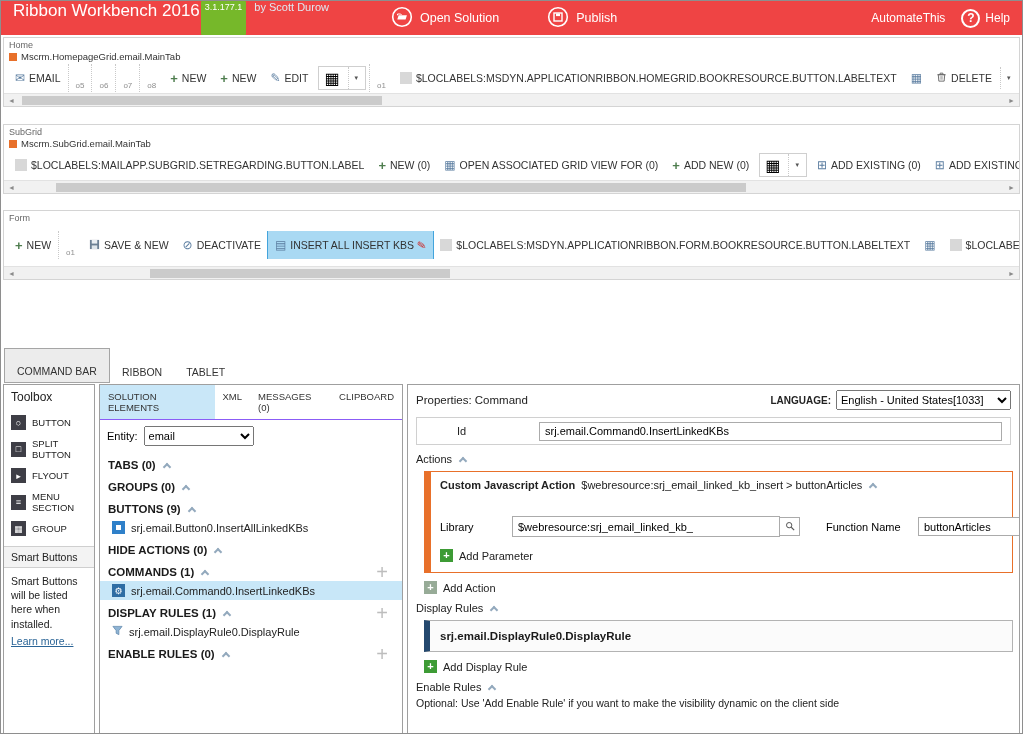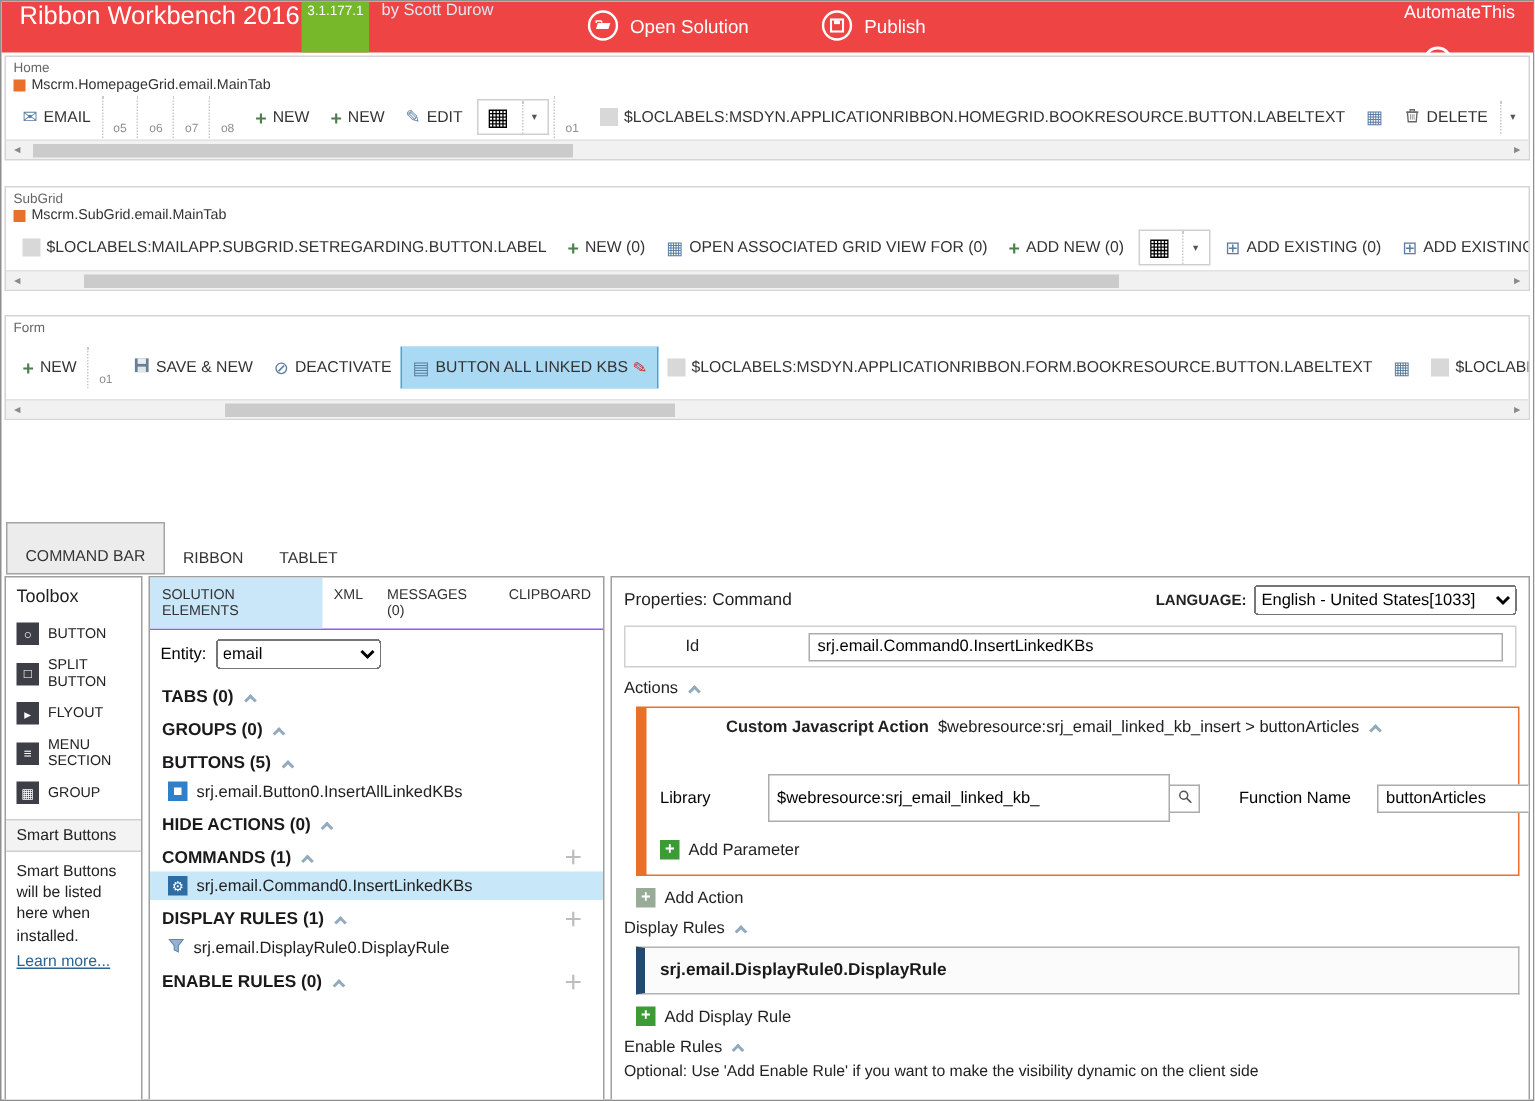--- a/index.html
+++ b/index.html
@@ -7,21 +7,21 @@
   .page { position:relative; width:1023px; height:734px; border:1px solid #8e8e8e; background:#fff; overflow:hidden; }
 
   
   .hdr { height:34px; background:#ef4444; display:flex; padding:0 12px; color:#fff; }
   .hdr-title { font-size:17px; }
   .badge { background:#76b82a; color:#fff; font-size:9px; padding:1px 4px; margin-left:1px; border-radius:1px; }
   .byline { font-size:11px; margin-left:8px; color:#dfe8f1; }
   .hdr-btn { display:flex; align-items:center; gap:7px; font-size:12.5px; cursor:default; }
   .hdr-btn.open { margin-left:62px; }
   .hdr-btn.pub { margin-left:48px; }
-  .hdr-right { margin-left:auto; display:flex; align-items:center; gap:16px;flex-direction:column; }
+  .hdr-right { margin-left:auto; display:flex; align-items:center; gap:16px; }
   .automate { font-size:12px; }
   .help-wrap { display:flex; align-items:center; gap:5px; font-size:12px; }
   .help-circ { width:19px; height:19px; border:2px solid #fff; border-radius:50%; display:flex; align-items:center; justify-content:center; font-size:12px; font-weight:700; }
 
   
   .rsec { position:relative; margin:2px 2px 0; border:1px solid #d4d4d4; height:70px; overflow:hidden; background:#fff; }
   .rsec.sub { margin-top:17px; }
   .rsec.form { margin-top:16px; }
   .rname { font-size:9px; color:#666; padding:2px 5px 0; }
   .rtab { display:flex; align-items:center; gap:4px; padding:1px 5px 0; font-size:9.5px; color:#333; }
@@ -84,25 +84,25 @@
   
   .props-head { display:flex; align-items:center; padding:5px 8px; font-size:11.5px; color:#222; }
   .lang { margin-left:auto; display:flex; align-items:center; gap:5px; font-size:10px; font-weight:700; }
   .lang select { font-size:11px; height:20px; width:175px; font-weight:400; font-family:inherit; }
   .id-row { margin:2px 8px 0; border:1px solid #d0d0d0; height:28px; display:flex; align-items:center; padding:0 8px 0 40px; }
   .flabel { width:82px; font-size:11px; color:#222; flex:0 0 auto; }
   .id-row input { flex:1; height:19px; border:1px solid #ababab; font-size:11px; padding:1px 5px; font-family:inherit; }
   .psec { display:flex; align-items:center; padding:8px 8px 2px; font-size:11px; color:#222; }
   .abox { margin:4px 6px 0 16px; border:1px solid #e8702a; border-left:7px solid #e8702a; padding:7px 9px 10px; }
   .atitle { font-size:11px; color:#222; display:flex; align-items:center; }
-  .atitle b { margin-right:6px;margin-left:44px; }
+  .atitle b { margin-right:6px; }
   .afields { display:flex; align-items:center; margin-top:25px; font-size:11px; }
   .flabel2 { width:72px; flex:0 0 auto; }
   .libwrap { display:flex; align-items:center; }
-  .libwrap input { width:268px; height:32px; border:1px solid #ababab; font-size:11px; padding:1px 5px; font-family:inherit; }
+  .libwrap input { width:268px; height:21px; border:1px solid #ababab; font-size:11px; padding:1px 5px; font-family:inherit; }
   .searchbtn { width:20px; height:19px; border:1px solid #ababab; border-left:none; display:flex; align-items:center; justify-content:center; background:#fff; }
   .fnlabel { margin-left:26px; width:92px; flex:0 0 auto; }
   .fninput { width:150px; height:19px; border:1px solid #ababab; font-size:11px; padding:1px 5px; font-family:inherit; }
   .addrow { display:flex; align-items:center; gap:6px; font-size:11px; color:#222; margin-top:12px; }
   .addrow.outside { margin:8px 0 0 16px; }
   .addrow.enable { margin:50px 0 0 16px; }
   .gplus { width:13px; height:13px; background:#3d9b35; color:#fff; font-size:11px; font-weight:700; display:flex; align-items:center; justify-content:center; line-height:1; flex:0 0 auto; }
   .gplus.muted { background:#97ab97; }
   .rulebox { margin:4px 6px 0 16px; border:1px solid #b3b3b3; border-left:6px solid #24486e; background:#fbfbfb; padding:9px 10px; font-size:11.5px; font-weight:700; color:#1a1a1a; }
   .enote { padding:2px 8px; font-size:10.5px; color:#222; }
@@ -269,21 +269,21 @@
             </svg>
         </span>
         <span>SAVE &amp; NEW</span>
       </span>
       <span class="rb">
         <span class="uic">⊘</span>
         <span>DEACTIVATE</span>
       </span>
       <span class="rb sel">
         <span class="uic">▤</span>
-        <span>BUTTON ALL LINKED KBS</span>
+        <span>INSERT ALL INSERT KBS</span>
         <span class="redpen">✎</span>
       </span>
       <span class="rb">
         <span class="ph"></span>
         <span>$LOCLABELS:MSDYN.APPLICATIONRIBBON.FORM.BOOKRESOURCE.BUTTON.LABELTEXT</span>
       </span>
       <span class="rb">
         <span class="uic">▦</span>
       </span>
       <span class="rb">
@@ -350,21 +350,21 @@
 
       <div class="tsec">
         <span>TABS (0)</span>
         <span class="chev"></span>
       </div>
       <div class="tsec">
         <span>GROUPS (0)</span>
         <span class="chev"></span>
       </div>
       <div class="tsec">
-        <span>BUTTONS (5)</span>
+        <span>BUTTONS (9)</span>
         <span class="chev"></span>
       </div>
       <div class="tchild">
         <span class="btn-ic">
             <span class="wsq"></span>
           </span>
         <span>srj.email.Button0.InsertAllLinkedKBs</span>
       </div>
       <div class="tsec">
         <span>HIDE ACTIONS (0)</span>

